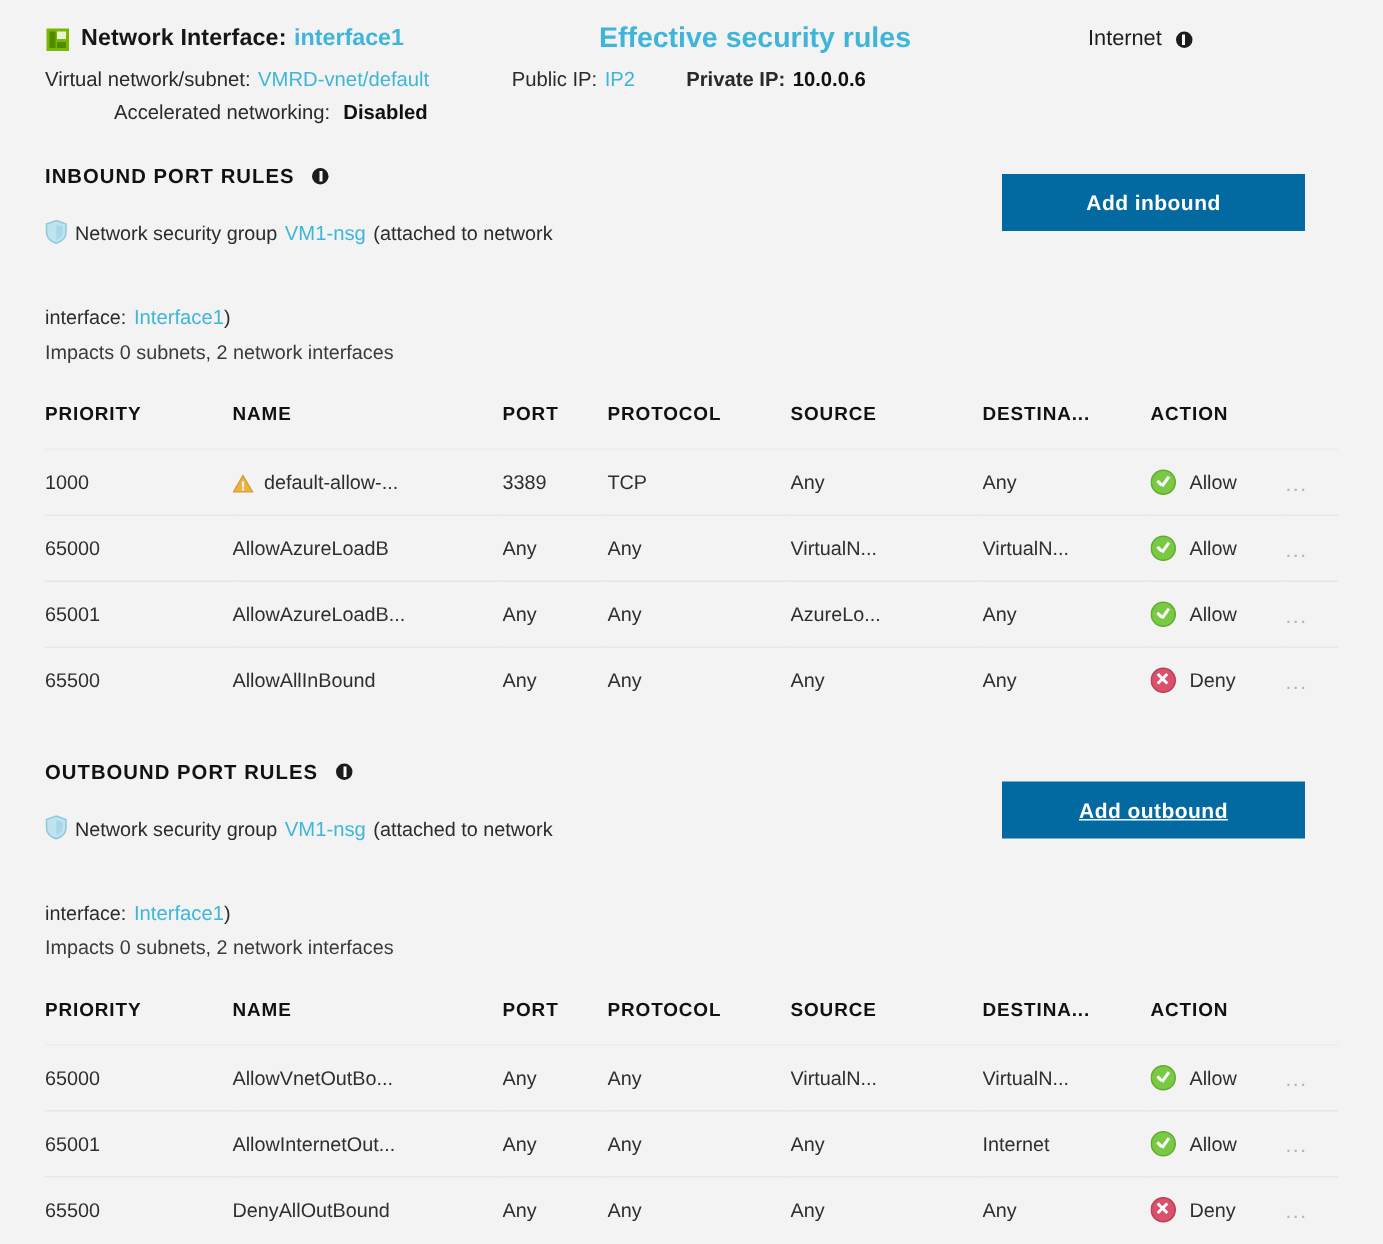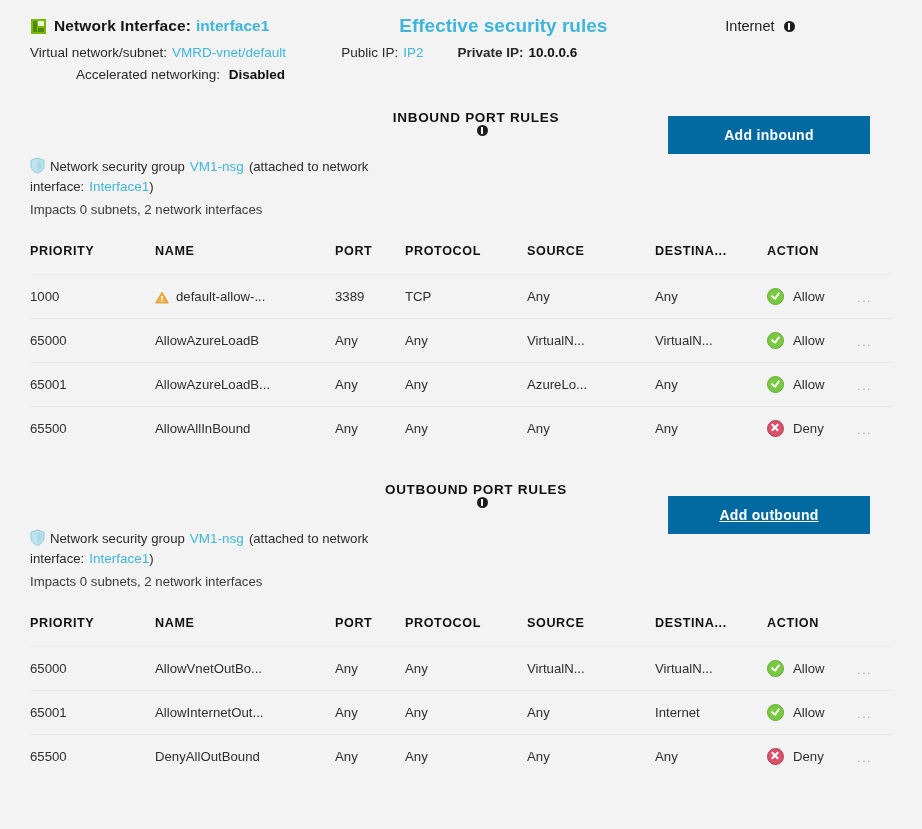--- a/index.html
+++ b/index.html
@@ -119,39 +119,38 @@
     padding-left: 30px;
     position: relative;
   }
   .section-title {
     font-size: 13.5px;
     font-weight: bold;
     letter-spacing: .7px;
     color: #111;
     display: flex;
     align-items: center;
-    flex-direction: column;
   }
   .section-title .info-dot { margin-left: 12px; }
 
   .nsg-block {
     margin-top: 21px;
     font-size: 13.2px;
     color: #2b2b2b;
     line-height: 20px;
     max-width: 470px;
   }
   .shield-icon {
     width: 15px;
     height: 17px;
     display: inline-block;
     vertical-align: -3px;
     margin-right: 5px;
   }
-  .nsg-line2 { display: block; }
+  .nsg-line2 { display: block; margin-top: 36px; }
   .impacts {
     display: block;
     margin-top: 3px;
     color: #3a3a3a;
   }
 
   .add-btn {
     position: absolute;
     right: 52px;
     width: 202px;

